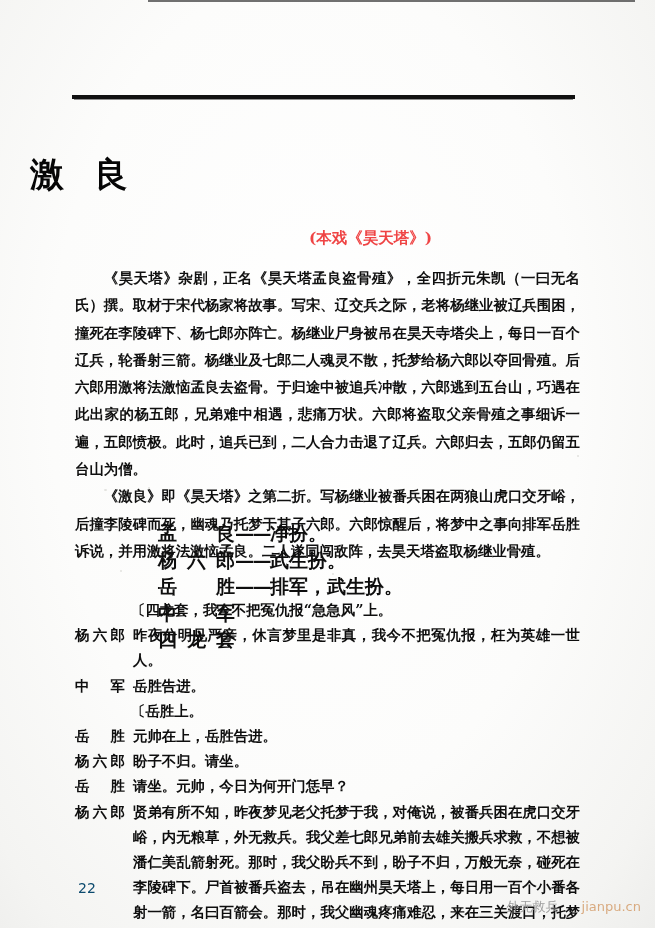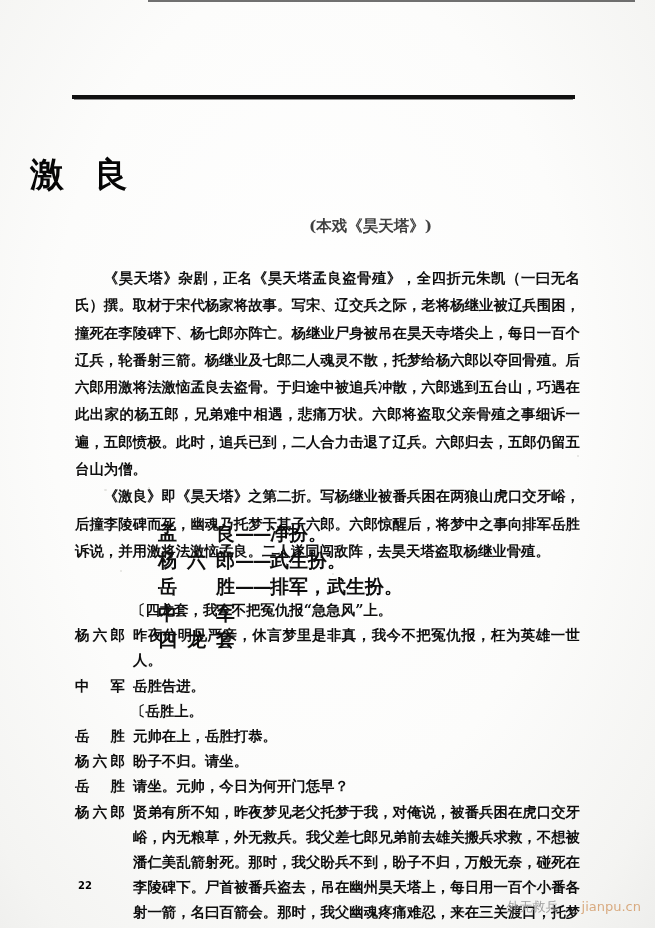--- a/index.html
+++ b/index.html
@@ -63,26 +63,26 @@
     font-size: 34px;
     font-weight: bold;
     letter-spacing: 30px;
     text-indent: 30px;
     font-family: Liberation Serif, serif;
     color: #060606;
   }
   .subtitle {
     position: absolute;
     left: 0; right: 0;
-    top: 216px;
+    top: 228px;
     text-align: center;
     font-size: 15.5px;
     font-weight: bold;
     padding-left: 86px;
-    color: #404040;
+    color: #ef4444;
   }
 
   
   .prose {
     position: absolute;
     left: 75px;
     top: 264px;
     width: 505px;
     font-size: 14.4px;
     line-height: 27.3px;
@@ -149,24 +149,24 @@
     padding-left: 8px;
     text-align: justify;
     text-justify: inter-ideograph;
   }
 
   
   .folio {
     position: absolute;
     left: 78px;
     top: 880px;
-    font-size: 10px;
-    font-weight: bold;
+    font-size: 14px;
+    font-weight: normal;
     font-family: "DejaVu Sans", "Liberation Sans", sans-serif;
-    color: #000000;
+    color: #0c4a6e;
   }
 
   
   .watermark {
     position: absolute;
     right: 14px;
     bottom: 12px;
     display: flex;
     align-items: baseline;
     gap: 5px;
@@ -239,21 +239,21 @@
 
     <div class="line">
       <span class="speaker">中军</span>
       <span class="speech">岳胜告进。</span>
     </div>
 
     <div class="stage">〔岳胜上。</div>
 
     <div class="line">
       <span class="speaker">岳胜</span>
-      <span class="speech">元帅在上，岳胜打恭。</span>
+      <span class="speech">元帅在上，岳胜告进。</span>
     </div>
 
     <div class="line">
       <span class="speaker">杨六郎</span>
       <span class="speech">盼子不归。请坐。</span>
     </div>
 
     <div class="line">
       <span class="speaker">岳胜</span>
       <span class="speech">请坐。元帅，今日为何开门恁早？</span>

